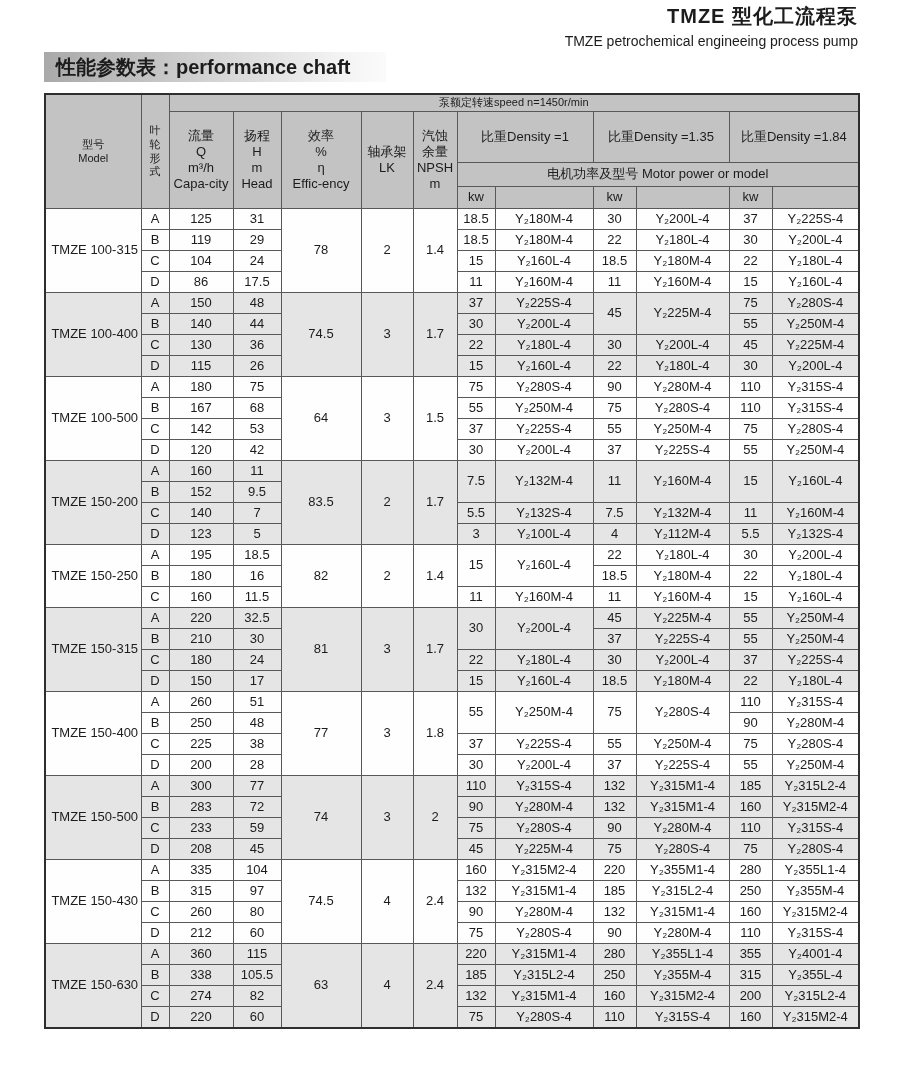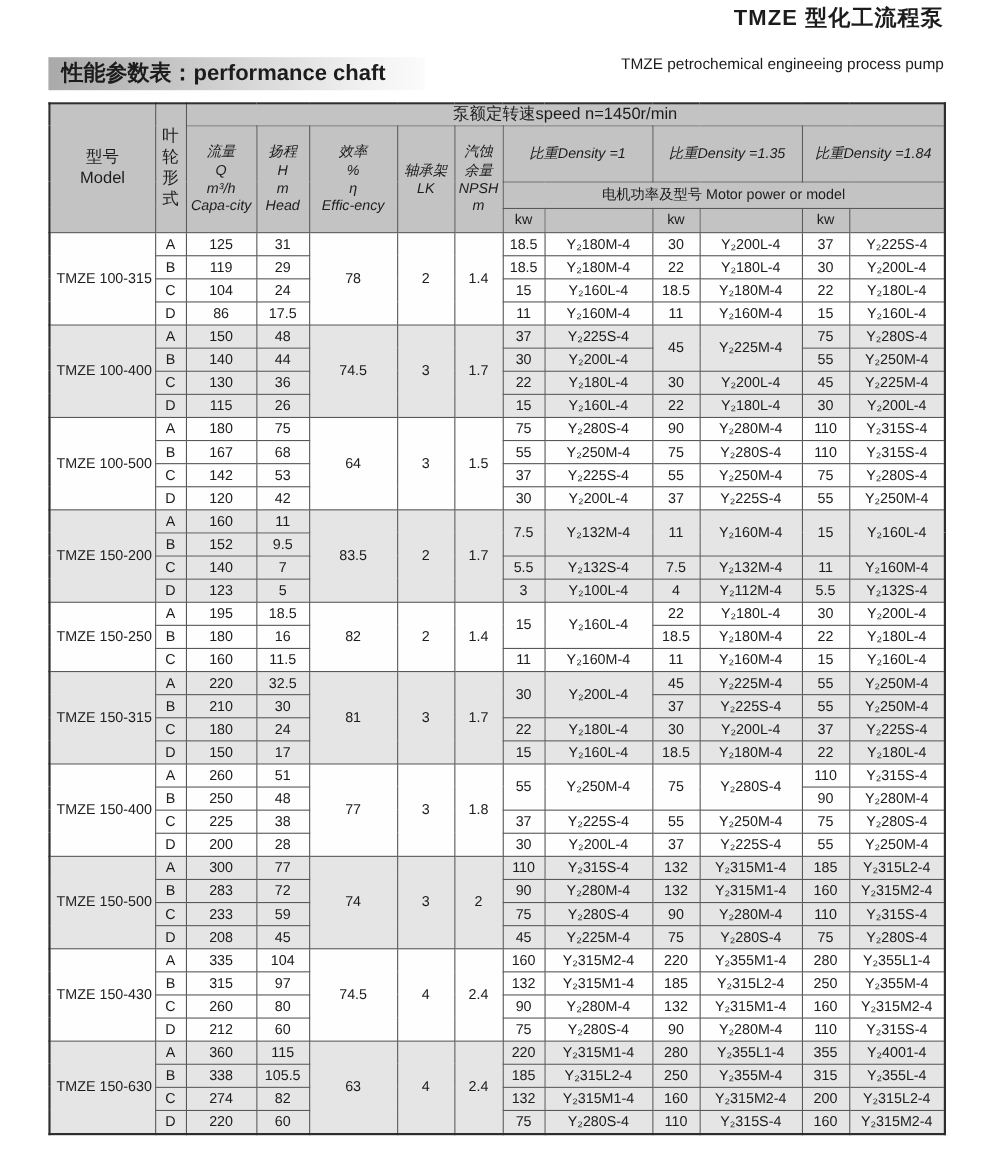--- a/index.html
+++ b/index.html
@@ -7,21 +7,21 @@
     width: 900px; height: 1067px;
     font-family: "Liberation Sans", "DejaVu Sans", sans-serif;
     color: #1c1c1c;
     position: relative;
     overflow: hidden;
   }
   .titles {
     position: absolute; top: 3px; right: 42px; text-align: right;
   }
   .title-zh { font-size: 20px; font-weight: bold; letter-spacing: 1px; }
-  .title-en { font-size: 14px; margin-top: 20px; }
+  .title-en { font-size: 14px; margin-top: 3px; }
   .section-bar {
     position: absolute; top: 52px; left: 44px;
     width: 342px; height: 30px; line-height: 30px;
     padding-left: 12px; box-sizing: border-box;
     font-size: 20px; font-weight: bold;
     background: linear-gradient(to right, #a9a9a9, #f2f2f2 85%, #fbfbfb);
   }
   table.perf {
     position: absolute; top: 93px; left: 44px;
     width: 814px;
@@ -31,22 +31,22 @@
   .perf th, .perf td {
     border: 1px solid #585858;
     text-align: center; vertical-align: middle;
     font-weight: normal;
     padding: 0 2px;
     overflow: hidden;
     font-size: 13px;
     line-height: 1.25;
   }
   .perf thead th { background: #c3c3c3; }
-  .perf tr.h1 th { height: 16px; font-size: 15px; }
-  .perf tr.h2 th { height: 50px; font-style: italic; }
+  .perf tr.h1 th { height: 16px; font-size: 11px; }
+  .perf tr.h2 th { height: 50px; }
   .perf tr.h3 th { height: 23px; }
   .perf tr.h4 th { height: 21px; }
   .pre { white-space: pre-line; }
   .vtext { line-height: 1.15; }
   .perf tbody td { height: 20px; background: #fefefe; }
   .perf tbody tr.shaded td { background: #e5e5e5; }
   .model-cell { text-align: center; padding-left: 5px !important; margin-top: 32px; }
 </style>
 </head>
 <body>

